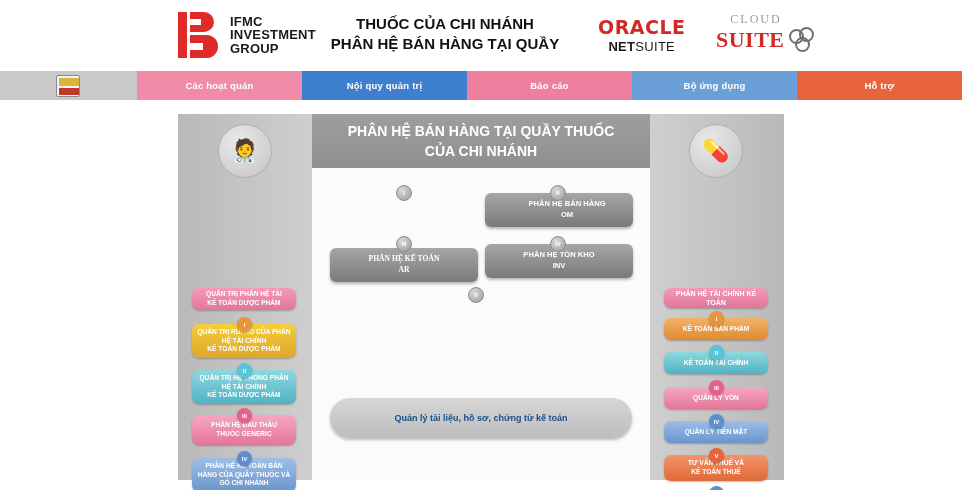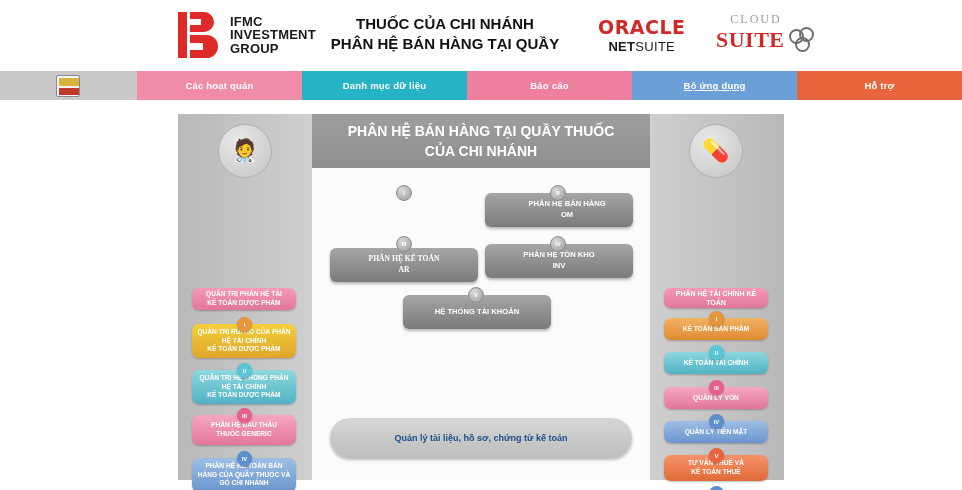--- a/index.html
+++ b/index.html
@@ -105,21 +105,21 @@
   }
   .menu-item {
     flex: 1; display: flex; align-items: center; justify-content: center;
     color: #ffffff; font-size: 9.5px; font-weight: bold; letter-spacing: .2px;
     cursor: pointer; user-select: none;
   }
   .m1 { background: #f08ba8; }
   .m2 { background: #3f7fd0; }
   .m3 { background: #26b3c6; }
   .m4 { background: #ef7f9f; }
-  .m5 { background: #6b9fd8; text-decoration: underline; }
+  .m5 { background: #6b9fd8; }
   .m6 { background: #e8643c; }
 
   
   .canvas {
     position: absolute; top: 100px; left: 0; width: 962px; height: 390px;
     background: #ffffff;
   }
   .panel-left {
     position: absolute; left: 178px; top: 14px; width: 134px; height: 366px;
     background: linear-gradient(to right, #b9b9b9, #cfcfcf);
@@ -183,21 +183,21 @@
     border: 1px solid #8d8d8d; z-index: 6;
     color: #ffffff; font-size: 6px; font-weight: bold;
     display: flex; align-items: center; justify-content: center;
   }
   .c-pill {
     position: absolute; left: 330px; top: 298px; width: 302px; height: 40px;
     border-radius: 20px;
     background: linear-gradient(to bottom, #d6d6d6, #bdbdbd);
     display: flex; align-items: center; justify-content: center;
     color: #1a4f8a; font-weight: bold; font-size: 9px;
-    box-shadow: 0 2px 3px rgba(0,0,0,.25); cursor: pointer; margin-top: 20px;
+    box-shadow: 0 2px 3px rgba(0,0,0,.25); cursor: pointer;
   }
 </style>
 </head>
 <body>
 
 <div id="app">
 
   <div class="header">
 
     <div class="logo-block">
@@ -238,21 +238,21 @@
         </span>
       </div>
     </div>
   </div>
 
   <div class="menubar">
     <div class="menu-left-gray">
       <div class="doc-icon"></div>
     </div>
     <div class="menu-item m1">Các hoạt quản</div>
-    <div class="menu-item m3">Danh mục dữ liệu</div>
+    <div class="menu-item m2">Nội quy quản trị</div>
     <div class="menu-item m4">Báo cáo</div>
     <div class="menu-item m5">Bộ ứng dụng</div>
     <div class="menu-item m6">Hỗ trợ</div>
   </div>
 
   <div class="canvas">
 
     <div class="panel-left"></div>
     <div class="avatar avatar-left">
       <span>🧑‍⚕️</span>
@@ -328,23 +328,20 @@
 
     <div class="c-dot" style="left:550px; top:136px;">IV</div>
     <div class="c-box" style="left:485px; top:144px; width:148px; height:34px; background:linear-gradient(to bottom,#a6a6a6,#7a7a7a);">
       <span>
         <span>PHÂN HỆ TỒN KHO</span><br>
         <span>INV</span>
       </span>
     </div>
 
     <div class="c-dot" style="left:468px; top:187px;">V</div>
-    <div class="c-box" style="left:403px; top:195px; width:148px; height:34px; background:linear-gradient(to bottom,#a6a6a6,#7a7a7a);">
-      <span>HỆ THỐNG TÀI KHOẢN</span>
-    </div>
 
     <div class="c-pill">Quản lý tài liệu, hồ sơ, chứng từ kế toán</div>
 
     <div class="panel-right"></div>
     <div class="avatar avatar-right">
       <span>💊</span>
     </div>
 
     <div class="side-btn" style="left:664px; top:188px; height:20px; background:linear-gradient(to bottom,#f49ab6,#e2769a); font-size:7px;">
       <span>PHÂN HỆ TÀI CHÍNH KẾ TOÁN</span>

